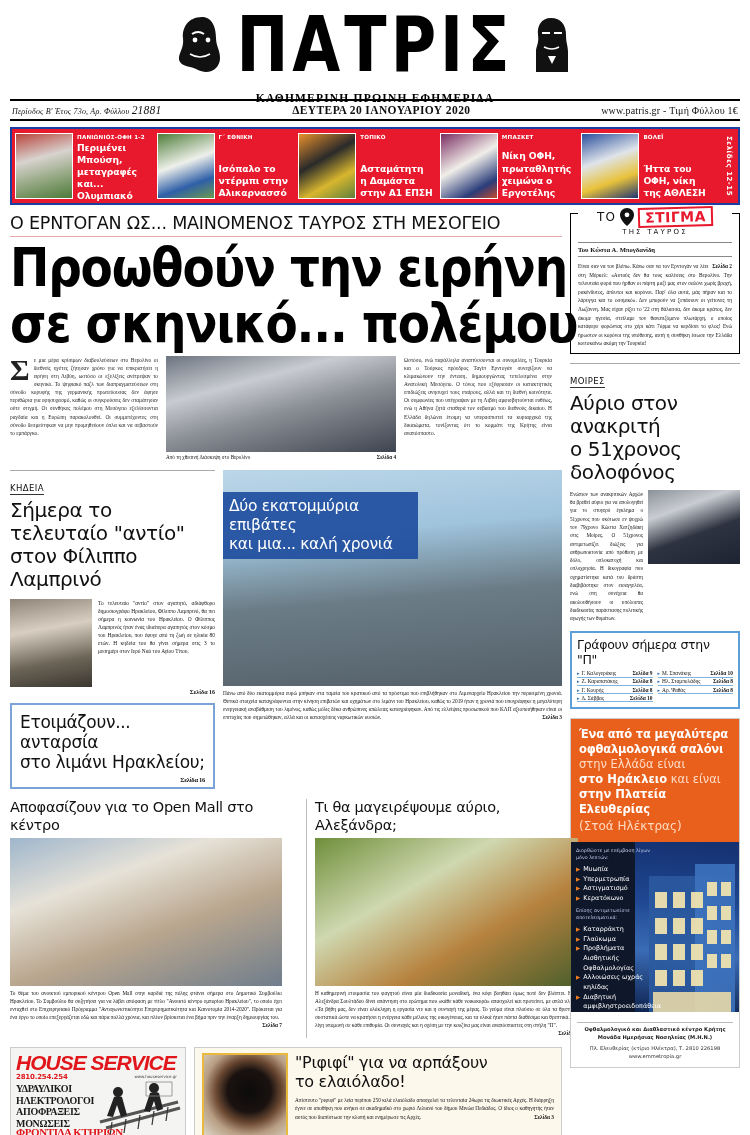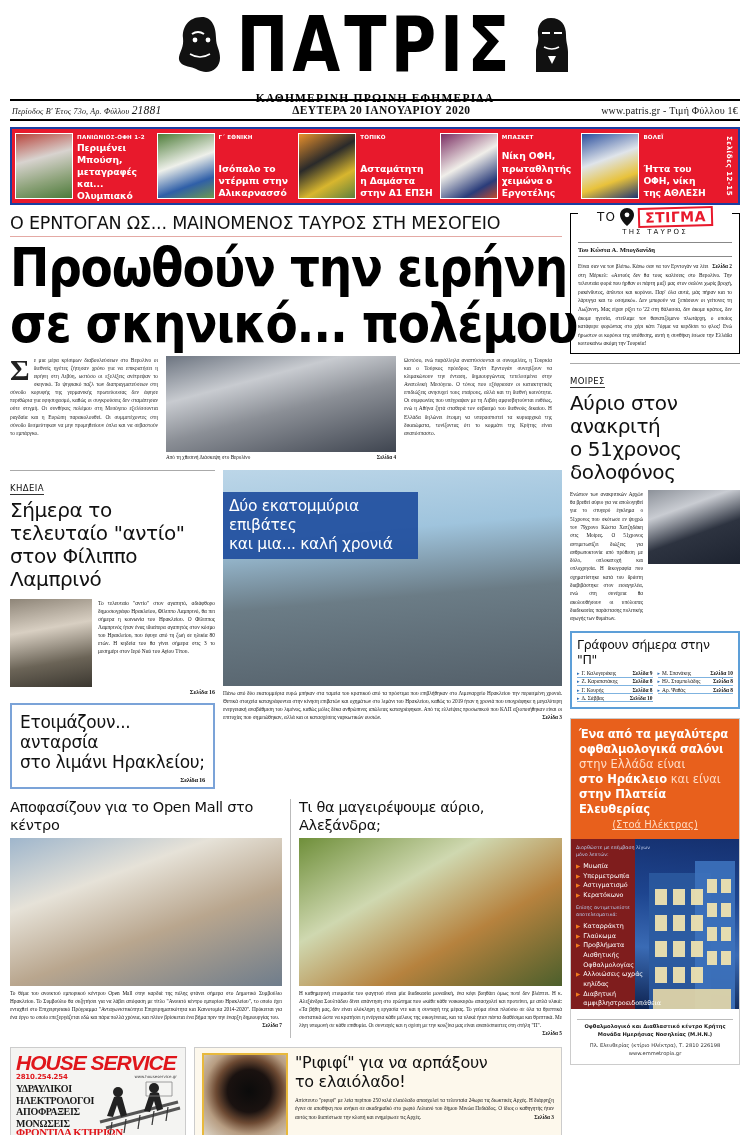--- a/index.html
+++ b/index.html
@@ -139,21 +139,21 @@
 
   
   .feat2 { width: 339px; flex: 0 0 339px; position: relative; }
   .feat2-img { position: relative; width: 100%; height: 216px; overflow: hidden; }
   .phPort2 { position:absolute; inset:0; background: linear-gradient(175deg,#bcd6e8 0%,#9fc4dd 30%,#6b7c86 58%,#54606a 100%); }
   .feat2-blue { position:absolute; left:0; top:0; width: 195px; padding: 5px 6px 6px 6px; background: rgba(31,78,158,.92); color: #fff; margin-top: 22px; }
   .feat2-blue .ln { font-size: 15.5px; font-weight: 400; line-height: 1.22; letter-spacing: -.3px; }
   .feat2-cap { font-family: "Liberation Serif", serif; font-size: 5.3px; line-height: 1.5; text-align: justify; margin-top: 4px; }
 
   
-  .band3 { display: flex; gap: 8px; margin-top: 10px; }
+  .band3 { display: flex; gap: 24px; margin-top: 10px; }
   .b3col { width: 272px; flex: 0 0 272px; }
   .b3col.right { border-left: 1px solid #bbb; padding-left: 8px; width: 272px; }
   .b3-head { font-size: 14.5px; letter-spacing: -.3px; margin-bottom: 4px; line-height: 1.2; }
   .b3-img { width: 100%; height: 148px; position: relative; overflow: hidden; }
   .phMall { position:absolute; inset:0; background: linear-gradient(160deg,#9fb6cc 0%,#e6e2d8 30%,#b9a68e 60%,#6f7d8c 100%); }
   .phCook { position:absolute; inset:0; background: linear-gradient(150deg,#6f8f3a 0%,#cfd8b0 35%,#b6823e 65%,#4c5f2c 100%); }
   .b3-txt { font-family: "Liberation Serif", serif; font-size: 5.3px; line-height: 1.5; text-align: justify; margin-top: 4px; }
 
   
   .band4 { display: flex; gap: 8px; margin-top: 9px; }
@@ -198,22 +198,22 @@
   .gf-item { display: flex; align-items: baseline; gap: 2px; border-bottom: .8px solid #7fb3e0; padding: .6px 0; font-family: "Liberation Serif", serif; font-size: 5.4px; }
   .gf-item .bullet { color: #2f6fb5; font-size: 5px; }
   .gf-item .nm { flex: 1 1 auto; }
   .gf-item .pg2 { font-weight: 700; }
 
   .emm-ad { margin-top: 9px; border: 1px solid #ccc; }
   .emm-top { background: #e8601c; color: #fff; padding: 8px 8px 9px 8px; }
   .emm-l1 { font-size: 11.5px; font-weight: 700; line-height: 1.3; letter-spacing: -.2px; }
   .emm-l2 { font-size: 11.5px; font-weight: 400; line-height: 1.3; color: #ffdcc6; }
   .emm-l2 b { color: #fff; }
-  .emm-sub { font-size: 10px; text-align: center; color: #ffd9c0; margin-top: 2px; text-decoration: underline; }
-  .emm-mid { background: #7f1d1d; position: relative; height: 170px; overflow: hidden; display: flex; }
+  .emm-sub { font-size: 12px; text-align: left; color: #ffd9c0; margin-top: 2px; }
+  .emm-mid { background: #0f172a; position: relative; height: 170px; overflow: hidden; display: flex; }
   .emm-list { width: 84px; flex: 0 0 84px; padding: 6px 5px; color: #fff; position: relative; z-index: 2; }
   .emm-note { font-size: 4.8px; color: #b9c6e6; line-height: 1.45; margin-bottom: 3px; }
   .emm-li { font-size: 6.4px; line-height: 1.5; display: flex; gap: 3px; align-items: flex-start; }
   .emm-li .tri { color: #f07a1e; font-size: 5.5px; line-height: 1.7; }
   .emm-build { position: absolute; right: 0; top: 0; bottom: 0; width: 104px; background: linear-gradient(185deg,#15306f 0%,#1e458f 35%,#3a6bb5 65%,#0e2350 100%); }
   .emm-foot { background: #fff; padding: 7px 6px 6px 6px; text-align: center; }
   .emm-logo { font-size: 19px; letter-spacing: -.6px; color: #10357e; font-weight: 400; }
   .emm-f1 { font-size: 5.2px; font-weight: 700; color: #222; line-height: 1.5; border-top: .8px solid #bbb; margin-top: 3px; padding-top: 3px; }
   .emm-f2 { font-size: 5.2px; color: #333; margin-top: 3px; line-height: 1.5; }
 </style>

